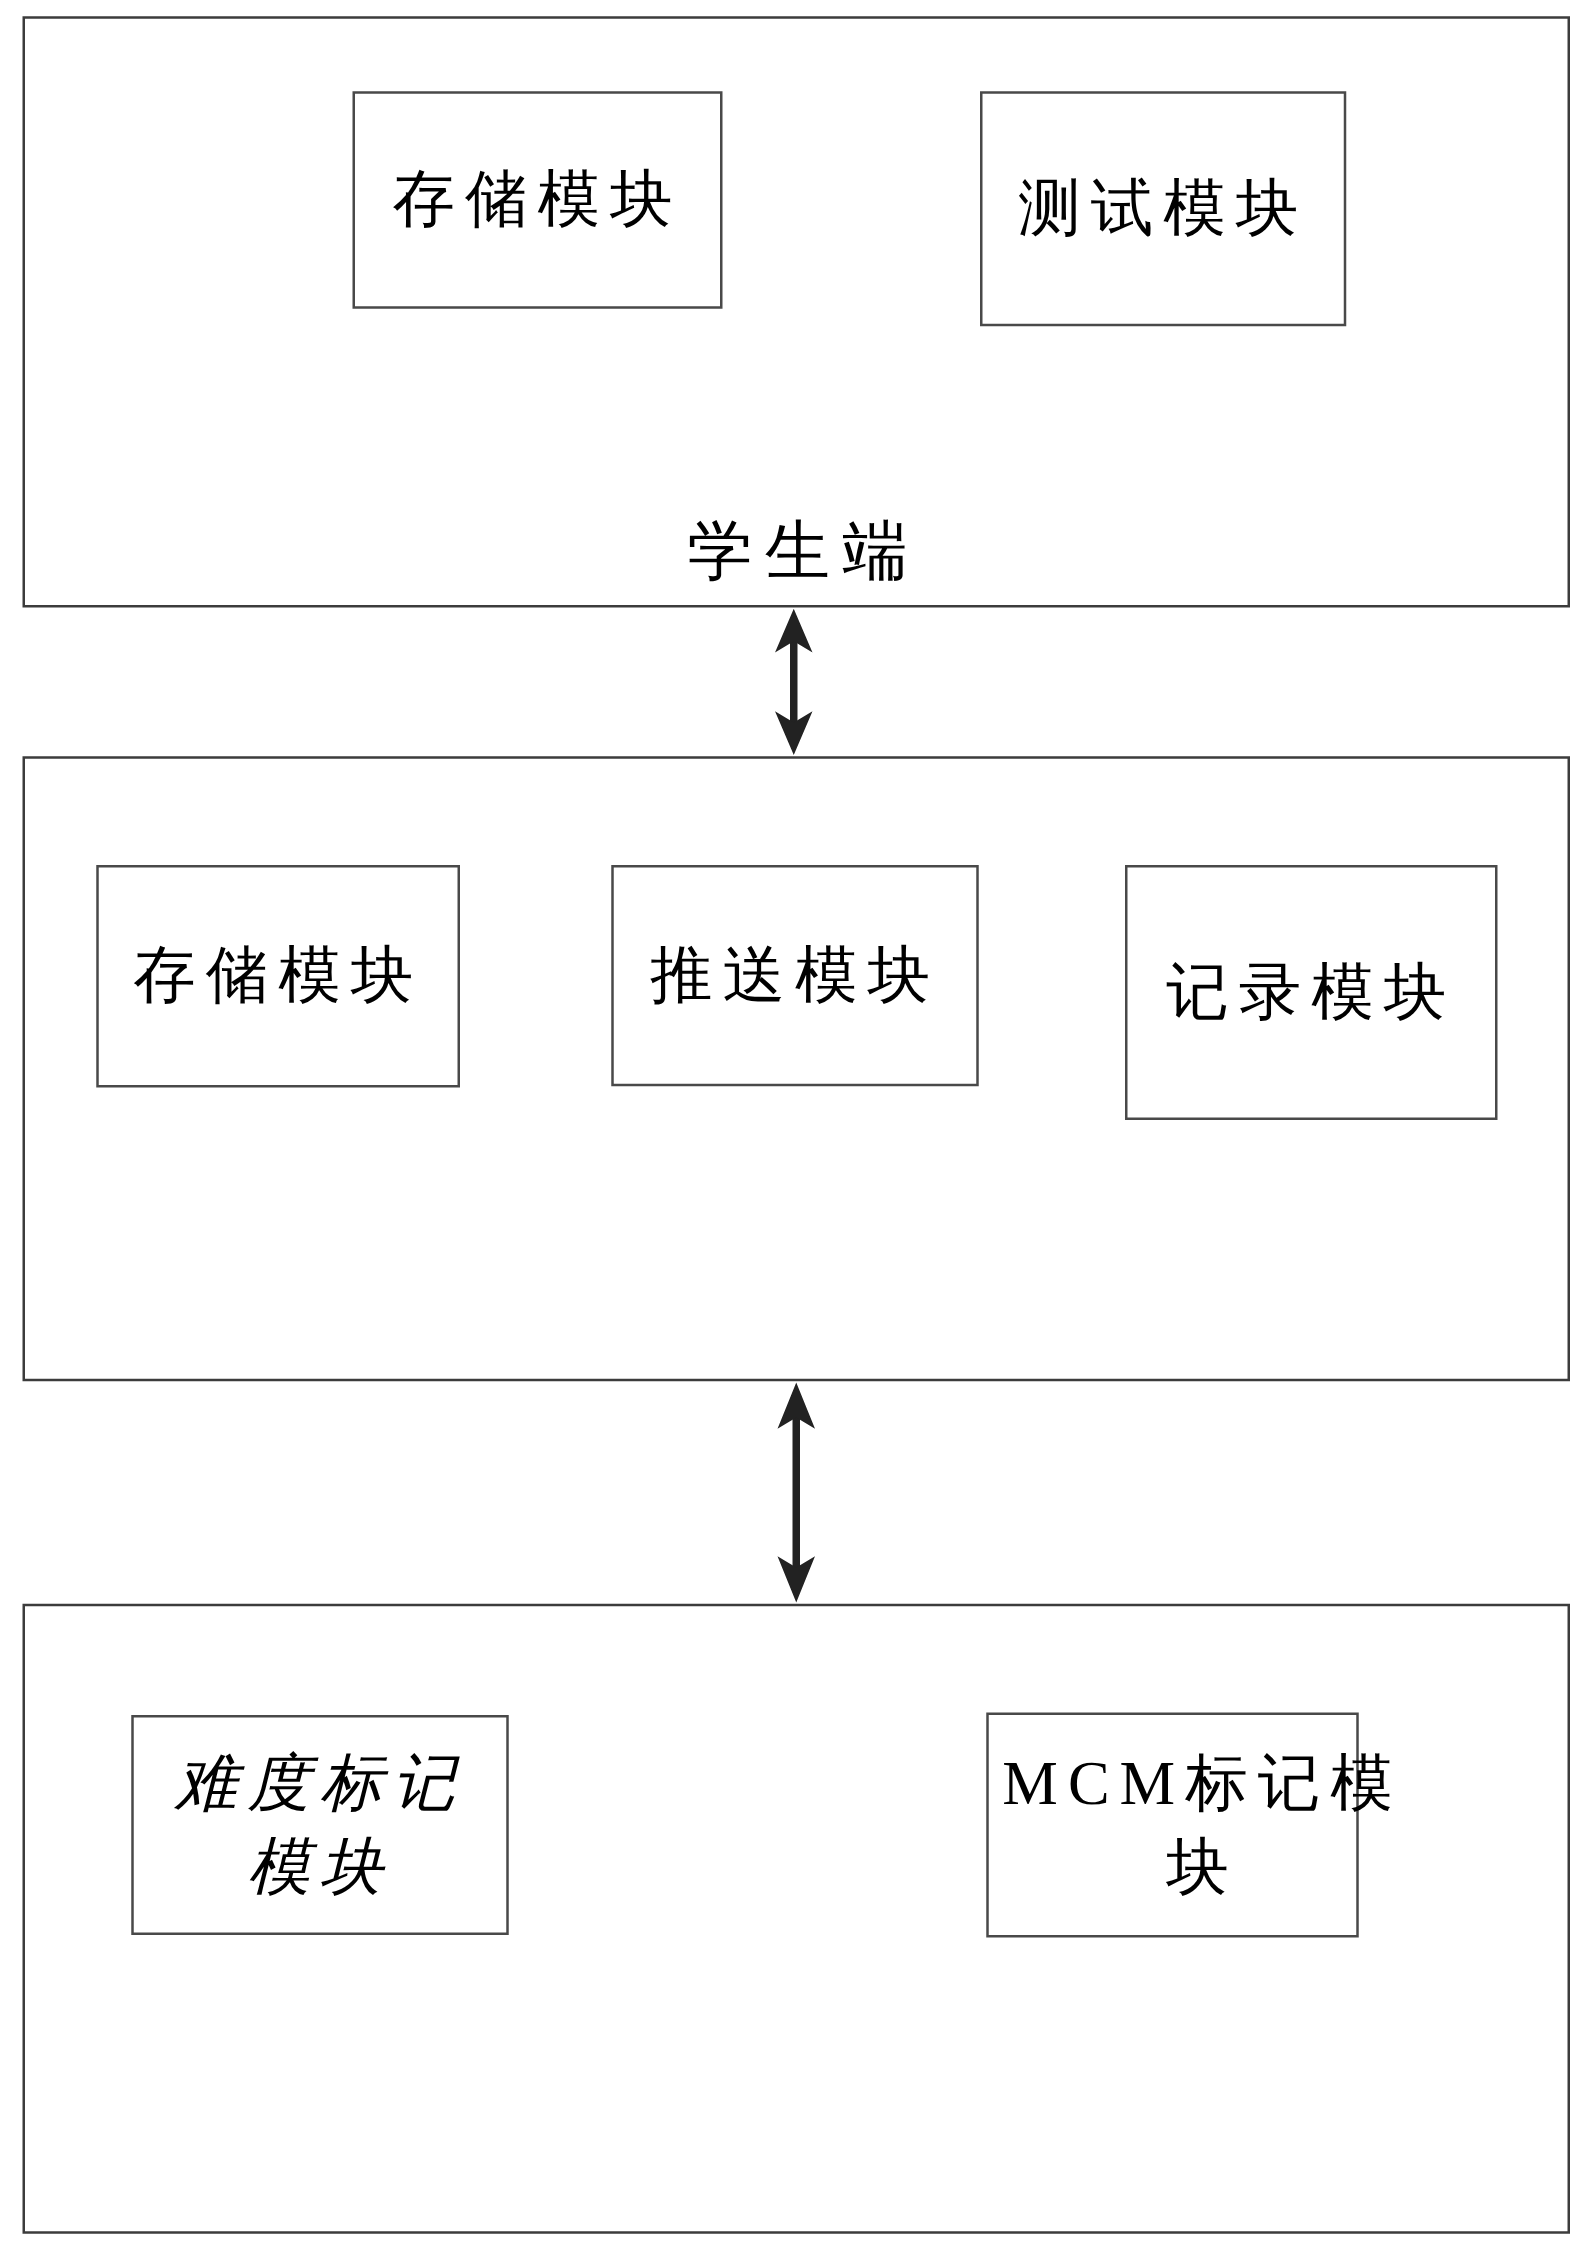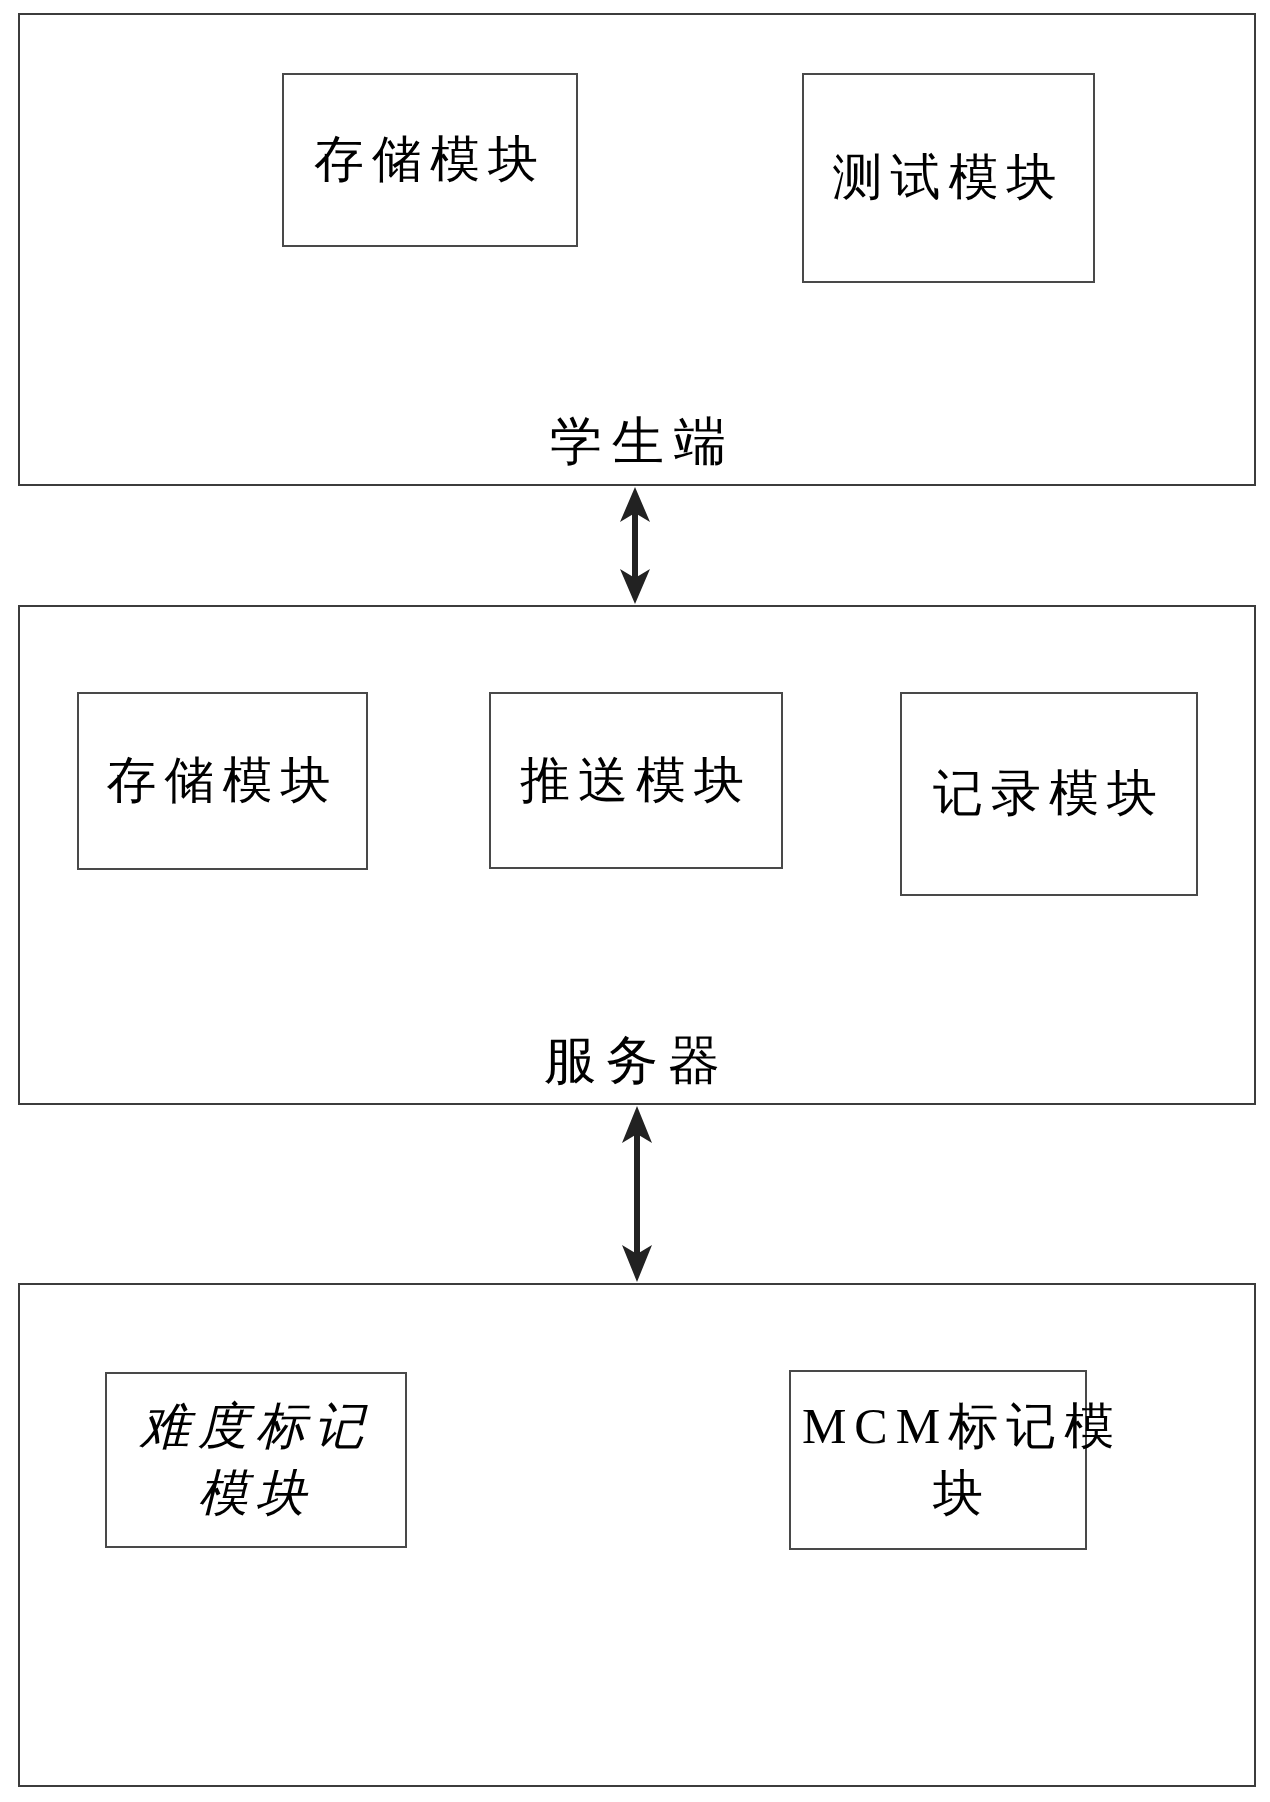--- a/index.html
+++ b/index.html
@@ -61,21 +61,21 @@
 </style>
 </head>
 <body>
 
 <div class="canvas">
 
   <div class="container" style="left:18px; top:13px; width:1238px; height:473px;">
     <div class="module-box" style="left:262px; top:58px; width:296px; height:174px;">
       <span class="line">存储模块</span>
     </div>
-    <div class="module-box" style="left:782px; top:58px; width:293px; height:210px;">
+    <div class="module-box" style="left:764px; top:58px; width:293px; height:188px;">
       <span class="line">测试模块</span>
     </div>
     <div class="container-label" style="bottom:16px;margin-left:12px;">学生端</div>
   </div>
 
   <div class="arrow" style="left:613px; top:486px; height:119px;">
     <svg viewBox="0 0 44 119" preserveAspectRatio="none">
       <rect x="19" y="18" width="6" height="83" fill="#222222"></rect>
       <polygon points="22,1 7,36 22,27 37,36" fill="#222222"></polygon>
       <polygon points="22,118 7,83 22,92 37,83" fill="#222222"></polygon>
@@ -85,21 +85,20 @@
   <div class="container" style="left:18px; top:605px; width:1238px; height:500px;">
     <div class="module-box" style="left:469px; top:85px; width:294px; height:177px;">
       <span class="line">推送模块</span>
     </div>
     <div class="module-box" style="left:57px; top:85px; width:291px; height:178px;">
       <span class="line">存储模块</span>
     </div>
     <div class="module-box" style="left:880px; top:85px; width:298px; height:204px;">
       <span class="line">记录模块</span>
     </div>
-    <div class="container-label" style="bottom:16px;">服务器</div>
   </div>
 
   <div class="arrow" style="left:615px; top:1105px; height:178px;">
     <svg viewBox="0 0 44 178" preserveAspectRatio="none">
       <rect x="19" y="20" width="6" height="140" fill="#222222"></rect>
       <polygon points="22,1 7,38 22,29 37,38" fill="#222222"></polygon>
       <polygon points="22,177 7,140 22,149 37,140" fill="#222222"></polygon>
     </svg>
   </div>
 

